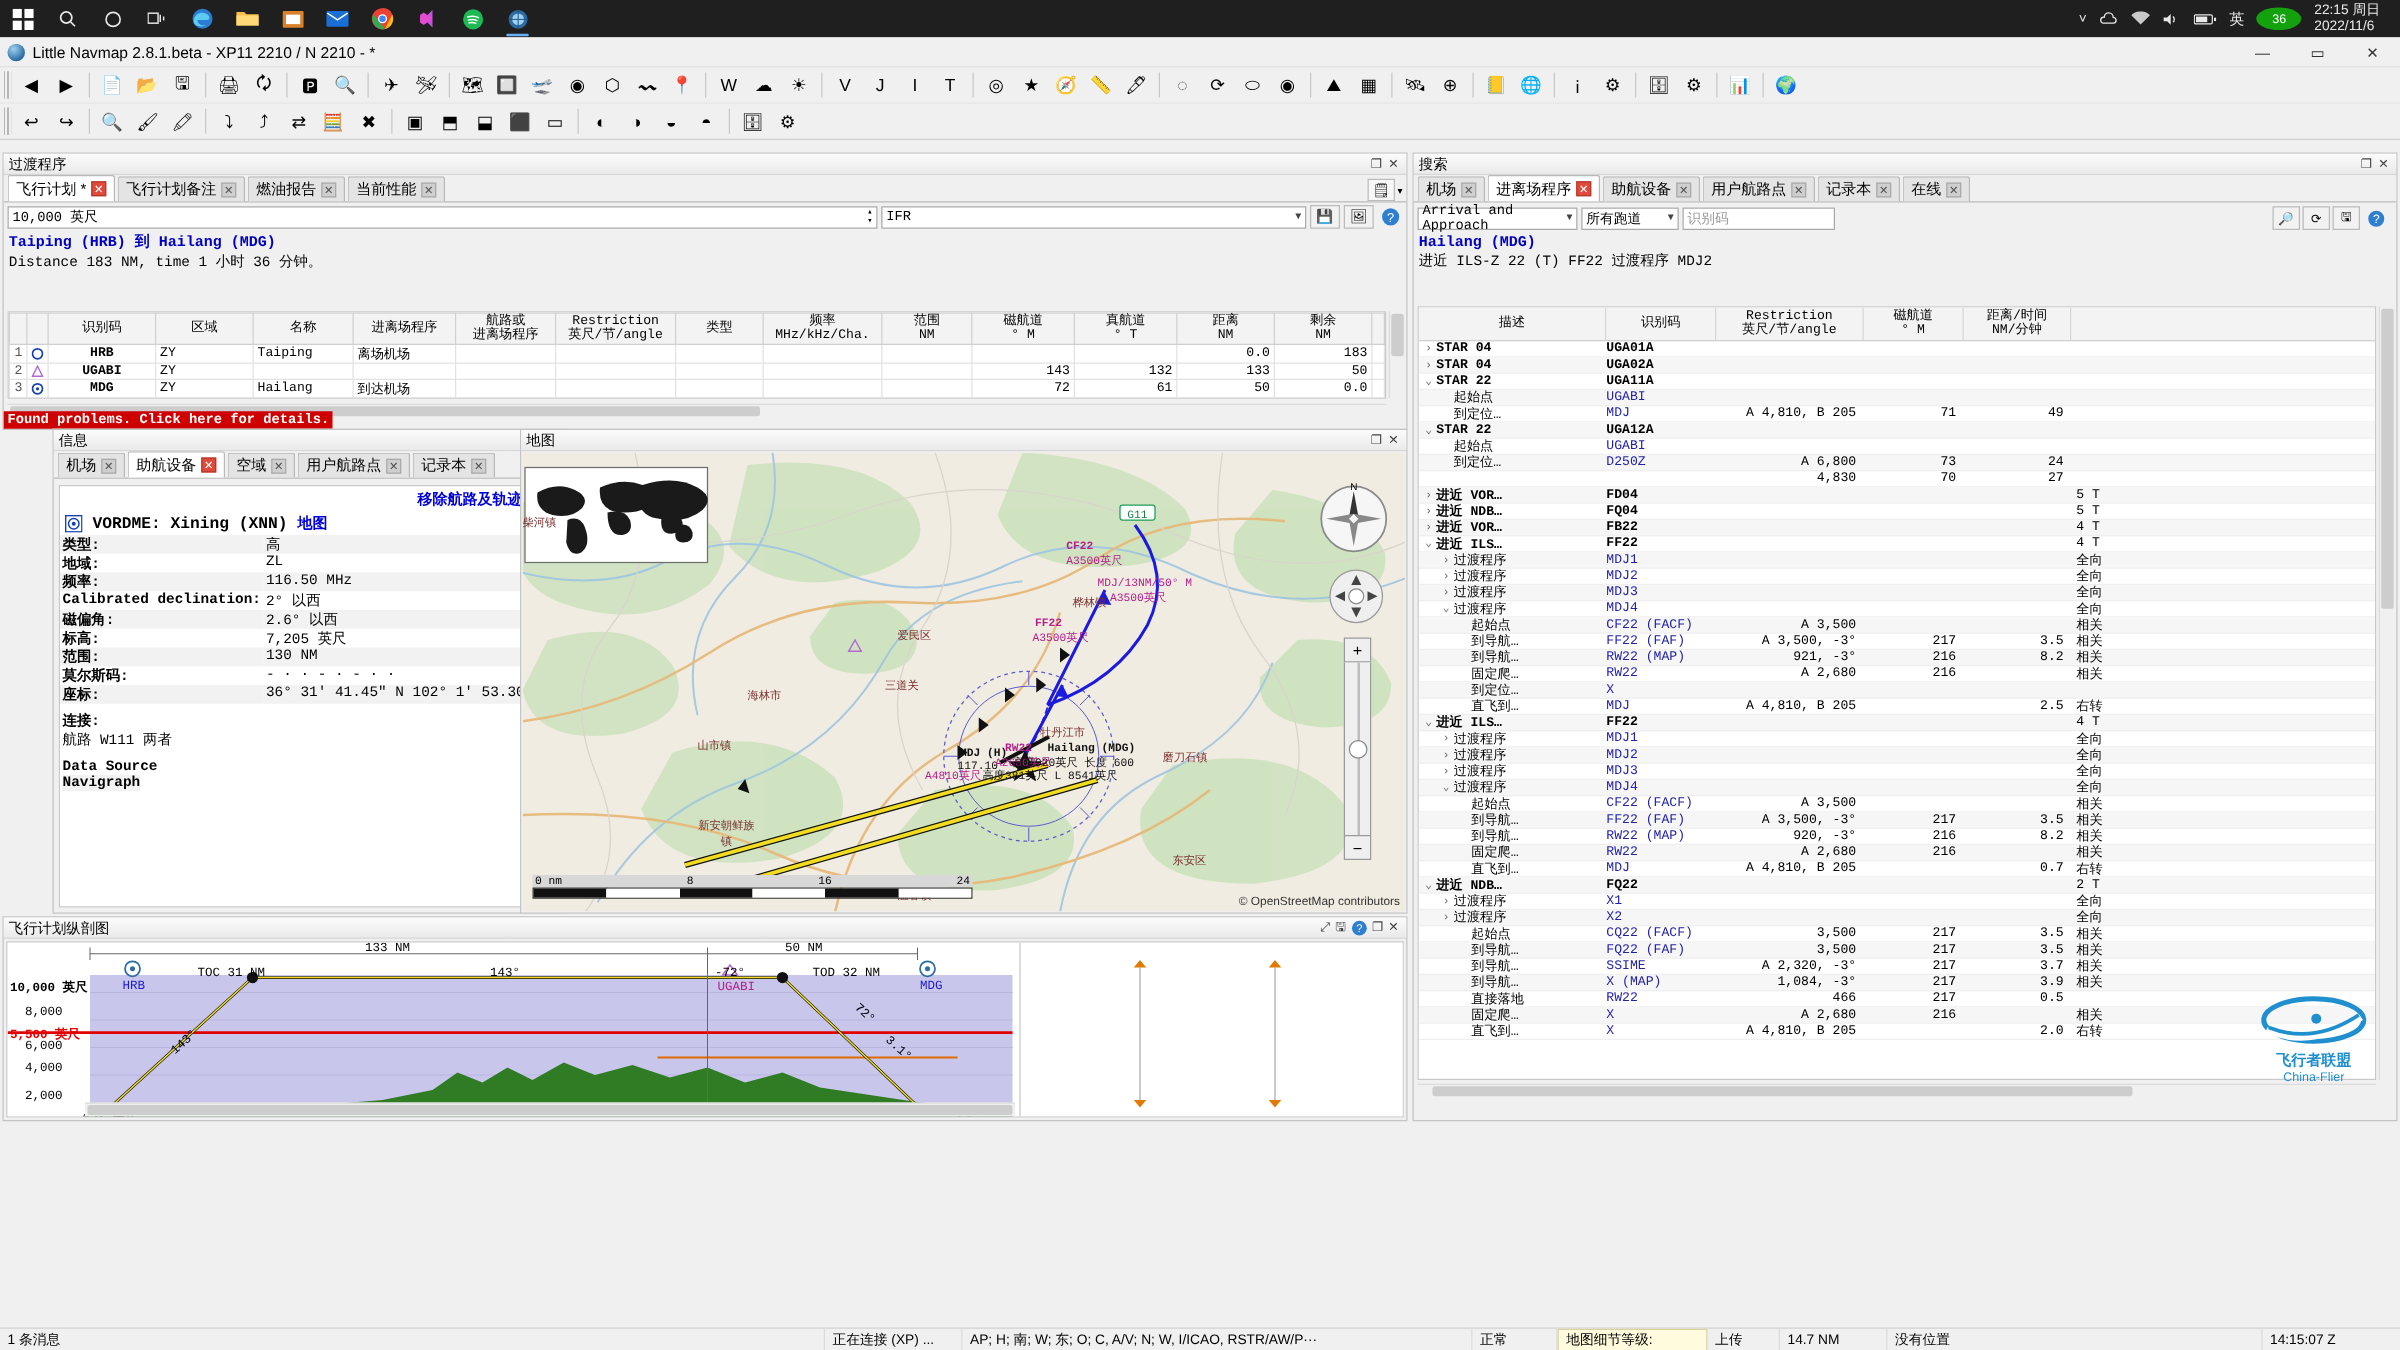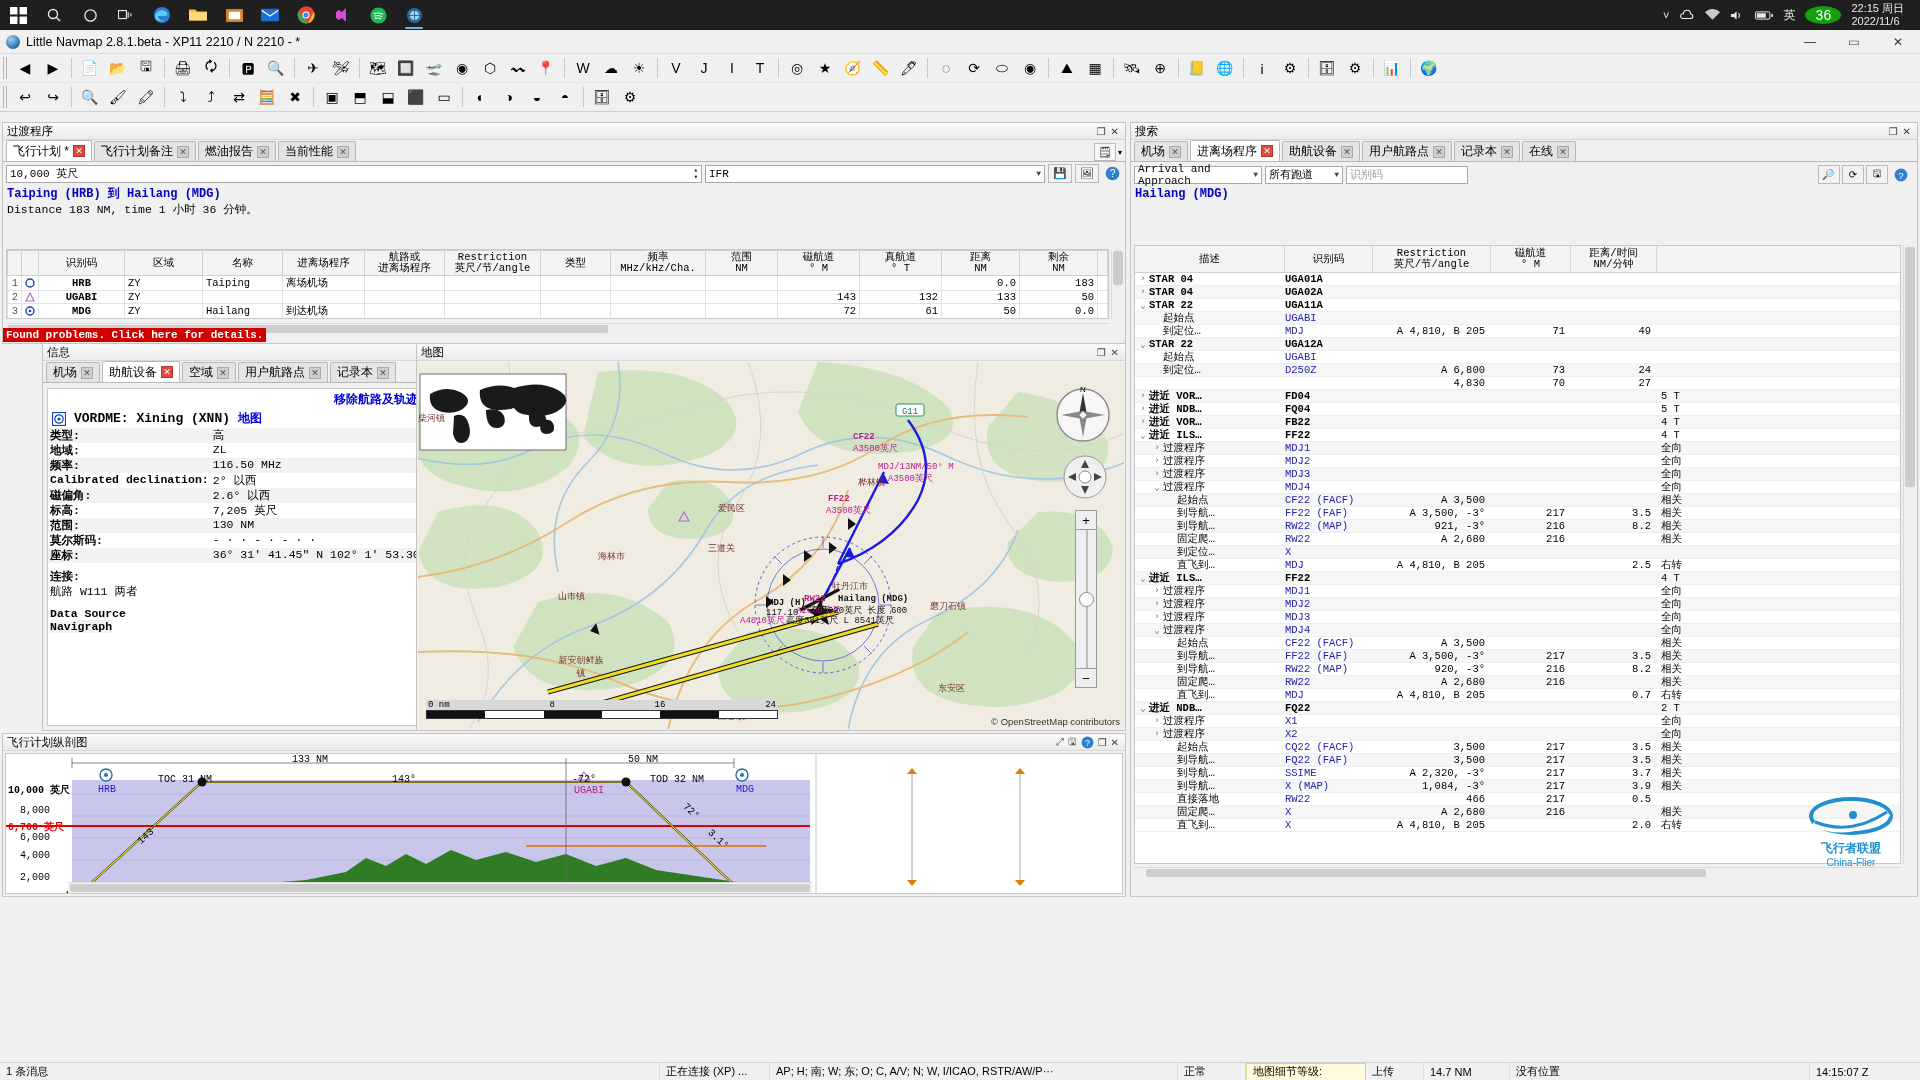--- a/index.html
+++ b/index.html
@@ -17,21 +17,21 @@
     background:#1f1f1f; display:flex; align-items:center;
   }
   .tb-app {
     width:34px; height:30px; display:flex; align-items:center; justify-content:center;
     border-radius:3px; margin:0 1px; position:relative;
   }
   .tb-app.active::after{content:"";position:absolute;bottom:1px;left:8px;right:8px;height:2px;background:#69b0f7;border-radius:2px;}
   #tb-right { margin-left:auto; display:flex; align-items:center; color:#e8e8e8; font-size:11px; padding-right:6px; }
   #tb-right > div { padding:0 5px; }
   .clock { text-align:left; line-height:13px; font-size:11px; padding-right:10px !important; }
-  .badge-grn { background:#13a10e; border-radius:50%; width:36px;height:18px;display:flex;align-items:center;justify-content:center;font-size:14px;color:#fff;}
+  .badge-grn { background:#13a10e; border-radius:50%; width:36px;height:18px;display:flex;align-items:center;justify-content:center;font-size:10px;color:#fff;}
 
   
   #app { position:absolute; left:0; top:30px; width:1920px; height:1050px; background:#f0f0f0; }
 
   #titlebar { height:24px; background:#f0f0f0; display:flex; align-items:center; border-bottom:1px solid #dcdcdc; }
   #titlebar .tico{ width:14px;height:14px;margin:0 6px 0 6px; border-radius:50%;
     background:radial-gradient(circle at 35% 30%, #9fd0ef 0%, #2b6ca3 70%); }
   #titlebar .ttxt { font-size:12.5px; }
   #titlebar .wbtns { margin-left:auto; display:flex; }
   #titlebar .wbtns div { width:44px;height:24px;display:flex;align-items:center;justify-content:center;font-size:12px;color:#333;}
@@ -856,21 +856,21 @@
           <line x1="1014" y1="20" x2="1014" y2="128" stroke="#aaa" stroke-width="1"></line>
           <polygon points="1014,14 1019,20 1009,20" fill="#e07a00"></polygon>
           <polygon points="1014,132 1019,126 1009,126" fill="#e07a00"></polygon>
         </g>
       </svg>
 
       <div class="mono" style="position:absolute;left:0;top:0;width:1118px;height:141px;pointer-events:none;font-size:10px;">
         <div style="position:absolute;left:2px;top:29px;font-weight:bold;">10,000 英尺</div>
         <div style="position:absolute;left:14px;top:51px;">8,000</div>
         <div style="position:absolute;left:14px;top:78px;">6,000</div>
-        <div style="position:absolute;left:2px;top:66px;color:#e00000;font-weight:bold;">6,700 英尺</div>
+        <div style="position:absolute;left:2px;top:66px;color:#e00000;font-weight:bold;">5,500 英尺</div>
         <div style="position:absolute;left:14px;top:96px;">4,000</div>
         <div style="position:absolute;left:14px;top:118px;">2,000</div>
         <div style="position:absolute;left:60px;top:131px;">457 英尺</div>
         <div style="position:absolute;left:736px;top:128px;">881 英尺</div>
         <div style="position:absolute;left:286px;top:0px;">133 NM</div>
         <div style="position:absolute;left:622px;top:0px;">50 NM</div>
         <div style="position:absolute;left:152px;top:20px;">TOC 31 NM</div>
         <div style="position:absolute;left:92px;top:30px;color:#1a1ad0;">HRB</div>
         <div style="position:absolute;left:386px;top:20px;">143°</div>
         <div style="position:absolute;left:566px;top:20px;">-72°</div>
@@ -943,20 +943,21 @@
           <svg width="14" height="14" viewBox="0 0 16 16">
               <circle cx="8" cy="8" r="7.3" fill="#2f7fd1"></circle>
               <text x="8" y="12" font-size="11" fill="#fff" text-anchor="middle" font-family="Liberation Sans">?</text>
             </svg>
         </div>
       </div>
     </div>
 
     <div class="mono" style="padding:0 4px;">
       <div class="blue" style="font-weight:bold;font-size:12px;">Hailang (MDG)</div>
+      <div style="font-size:11.5px;">进近 ILS-Z 22 (T) FF22 过渡程序 MDJ2</div>
     </div>
 
     <div style="position:absolute;left:3px;right:16px;top:122px;bottom:32px;border:1px solid #c9c9c9;background:#fff;overflow:hidden;">
       <div style="display:flex;background:#f3f3f3;border-bottom:1px solid #d0d0d0;font-family:'Liberation Mono',monospace;font-size:10.5px;text-align:center;line-height:11px;">
         <div class="tw-desc" style="justify-content:center;border-right:1px solid #d6d6d6;height:26px;align-items:center;">
             <span>描述</span>
           </div>
         <div class="tw-id" style="border-right:1px solid #d6d6d6;height:26px;display:flex;align-items:center;justify-content:center;">
             <span>识别码</span>
           </div>

